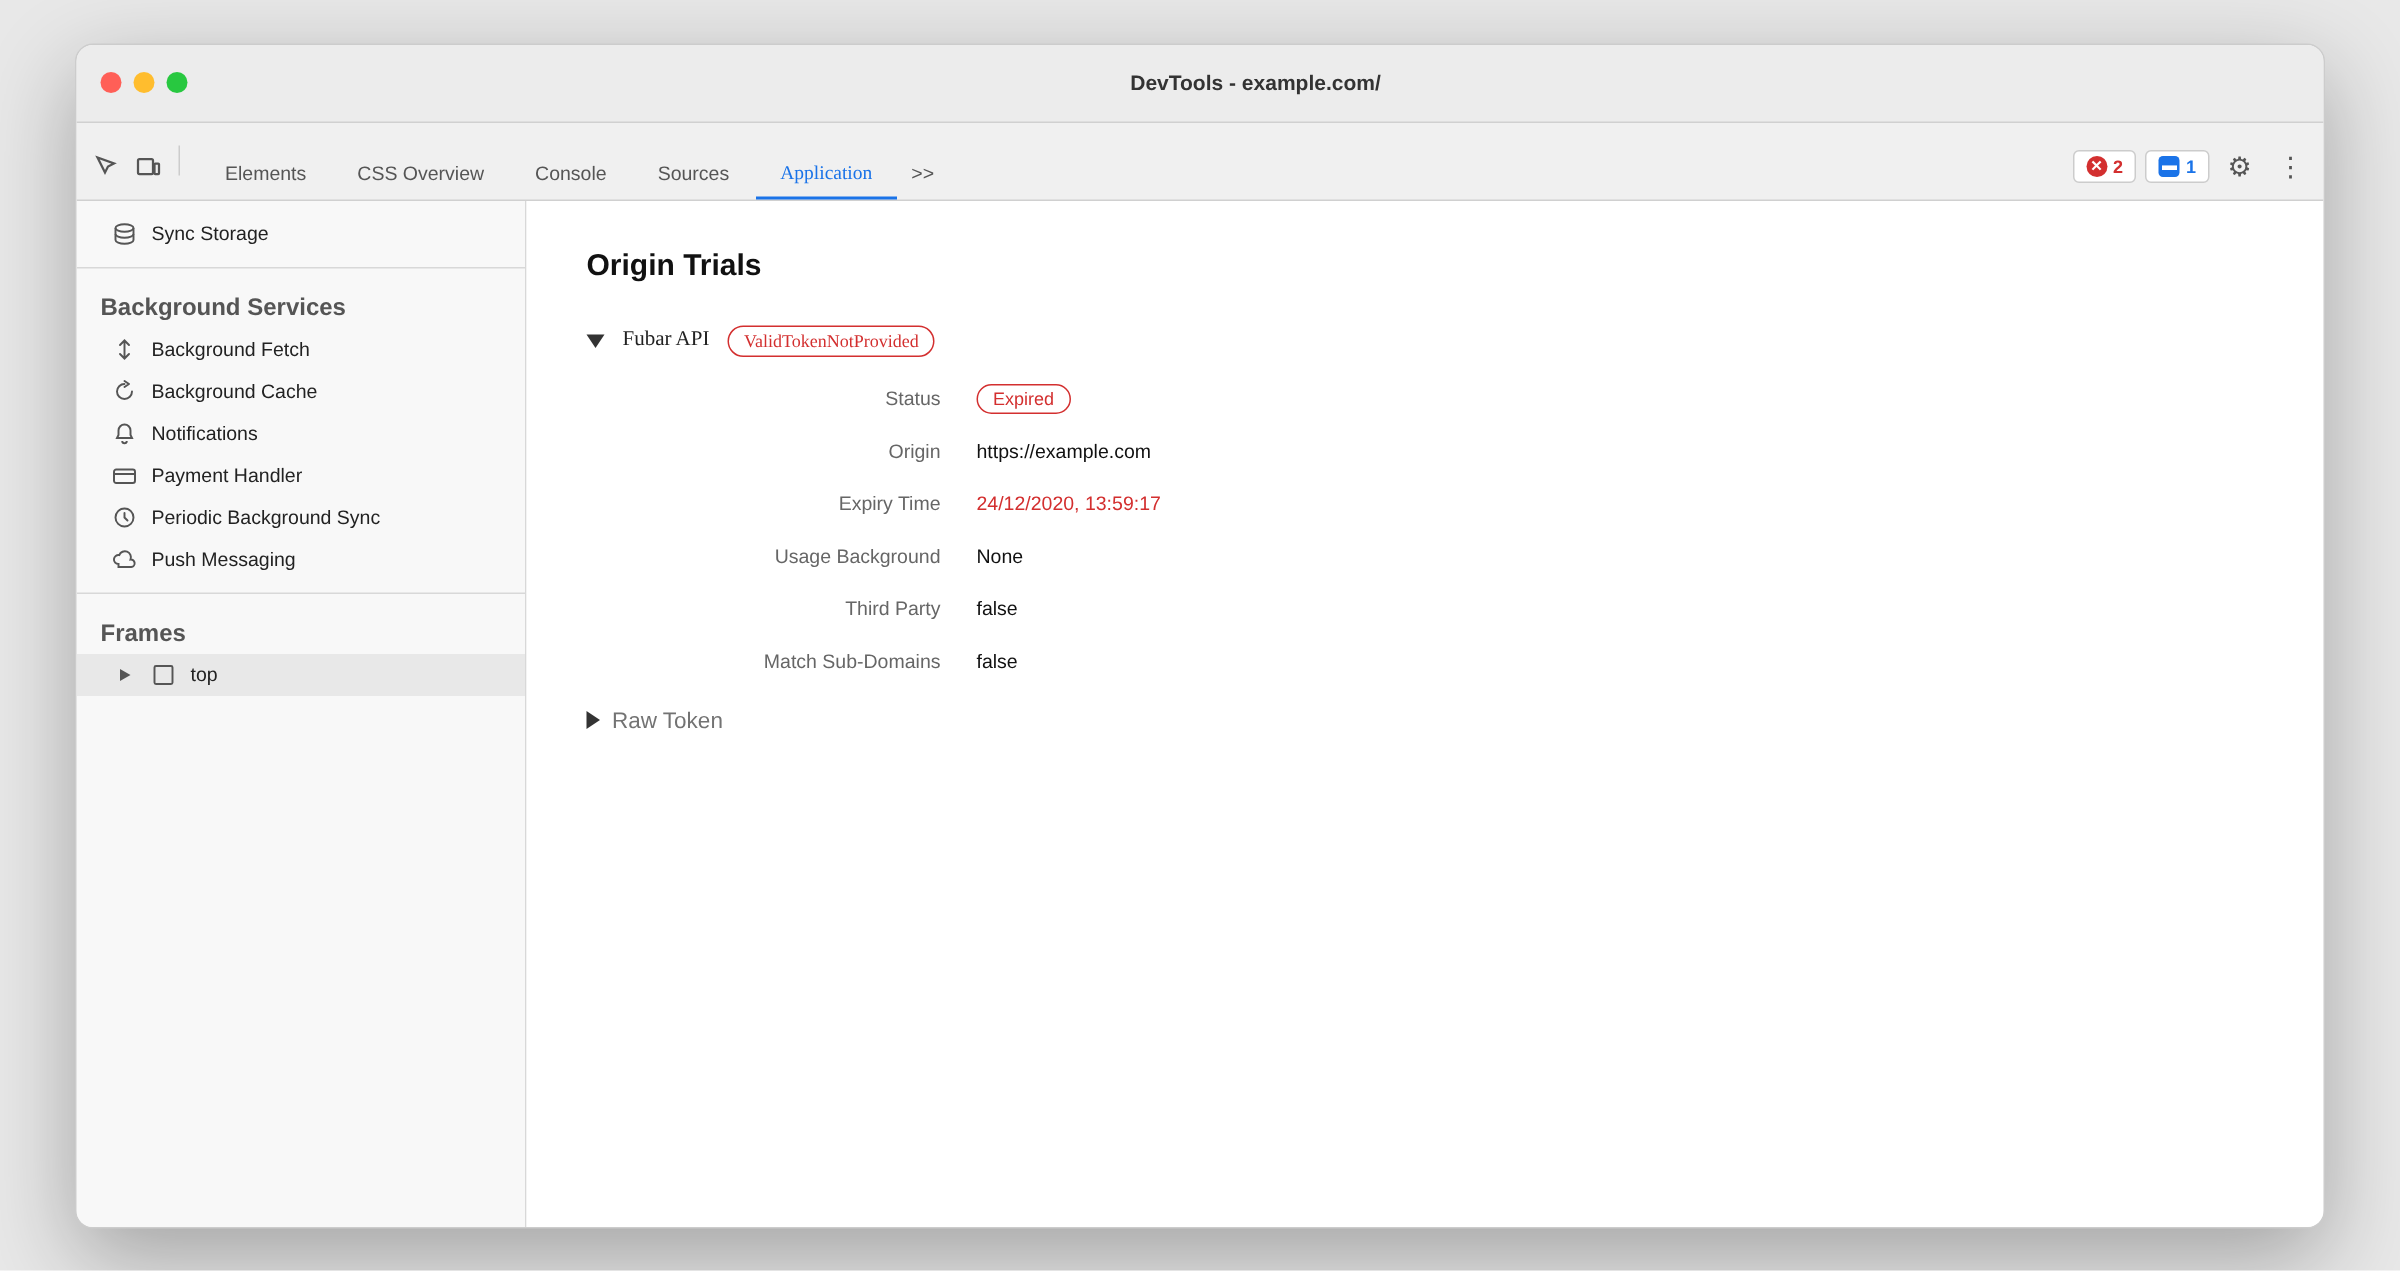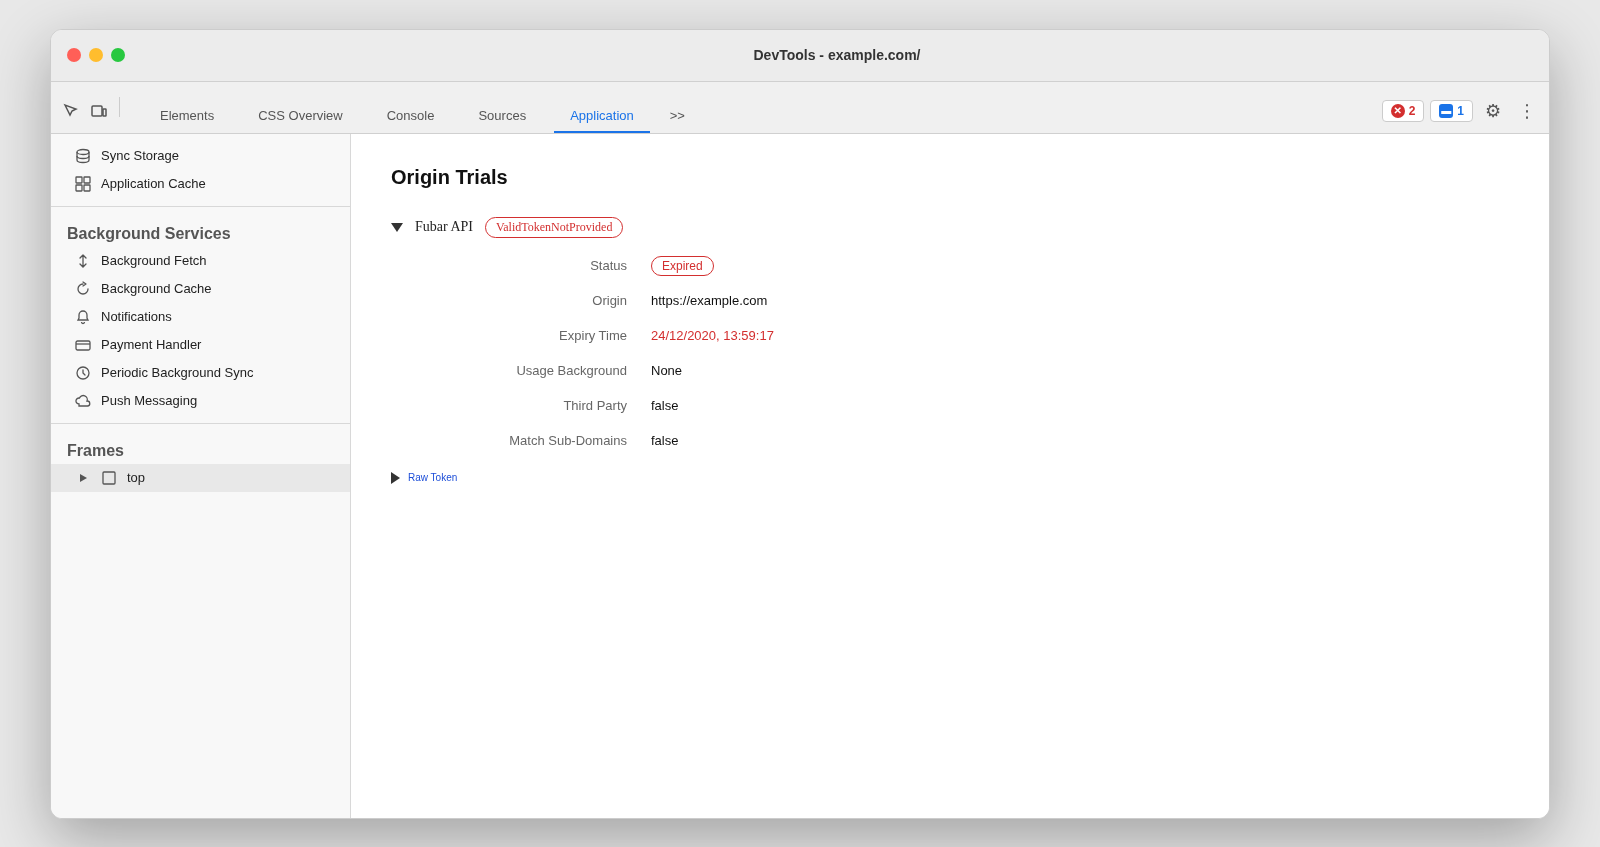--- a/index.html
+++ b/index.html
@@ -54,21 +54,21 @@
     }
     
     .tab-bar {
       background: #f0f0f0;
       height: 52px;
       display: flex;
       align-items: flex-end;
       padding: 0 8px;
       border-bottom: 1px solid #d0d0d0;
       flex-shrink: 0;
-      gap: 12px;
+      gap: 2px;
     }
     .tab-bar-left {
       display: flex;
       align-items: center;
       gap: 4px;
       padding-bottom: 8px;
       margin-right: 8px;
     }
     .devtools-icon {
       width: 24px;
@@ -93,20 +93,21 @@
       color: #555;
       cursor: pointer;
       border-bottom: 2px solid transparent;
       white-space: nowrap;
       margin-bottom: 0;
     }
     .tab.active {
       color: #1a73e8;
       border-bottom: 2px solid #1a73e8;
       font-weight: 500;
+      font-family: Liberation Serif, serif;
     }
     .tab-overflow {
       padding: 8px 8px;
       font-size: 13px;
       color: #555;
       cursor: pointer;
       padding-bottom: 10px;
     }
     .tab-bar-right {
       margin-left: auto;
@@ -271,22 +272,22 @@
       margin-top: 8px;
     }
     .triangle-right {
       width: 0; height: 0;
       border-top: 6px solid transparent;
       border-bottom: 6px solid transparent;
       border-left: 9px solid #333;
       cursor: pointer;
     }
     .raw-token-label {
-      font-size: 10px;
-      color: #1d4ed8;
+      font-size: 15px;
+      color: #737373;
     }
     
     .sidebar-top {
       padding-top: 8px;
     }
     .frames-selected {
       background: #e8e8e8;
     }
   </style>
 </head>
@@ -347,31 +348,20 @@
           <div class="si-icon">
             <svg width="16" height="16" viewBox="0 0 16 16" fill="none">
               <ellipse cx="8" cy="4" rx="6" ry="2.5" stroke="#555" stroke-width="1.3"></ellipse>
               <path d="M2 4v4c0 1.38 2.69 2.5 6 2.5s6-1.12 6-2.5V4" stroke="#555" stroke-width="1.3"></path>
               <path d="M2 8v4c0 1.38 2.69 2.5 6 2.5s6-1.12 6-2.5V8" stroke="#555" stroke-width="1.3"></path>
             </svg>
           </div>
           <span>Sync Storage</span>
         </div>
 
-        <div class="sidebar-item">
-          <div class="si-icon">
-            <svg width="16" height="16" viewBox="0 0 16 16" fill="none">
-              <rect x="1" y="1" width="6" height="6" rx="0.5" stroke="#555" stroke-width="1.3"></rect>
-              <rect x="9" y="1" width="6" height="6" rx="0.5" stroke="#555" stroke-width="1.3"></rect>
-              <rect x="1" y="9" width="6" height="6" rx="0.5" stroke="#555" stroke-width="1.3"></rect>
-              <rect x="9" y="9" width="6" height="6" rx="0.5" stroke="#555" stroke-width="1.3"></rect>
-            </svg>
-          </div>
-          <span>Application Cache</span>
-        </div>
       </div>
 
       <div class="sidebar-divider"></div>
 
       <div class="sidebar-section-label">Background Services</div>
 
       <div class="sidebar-item">
         <div class="si-icon">
           <svg width="16" height="16" viewBox="0 0 16 16" fill="none">
             <path d="M8 2v12M5 5l3-3 3 3M5 11l3 3 3-3" stroke="#555" stroke-width="1.3" stroke-linecap="round"></path>

